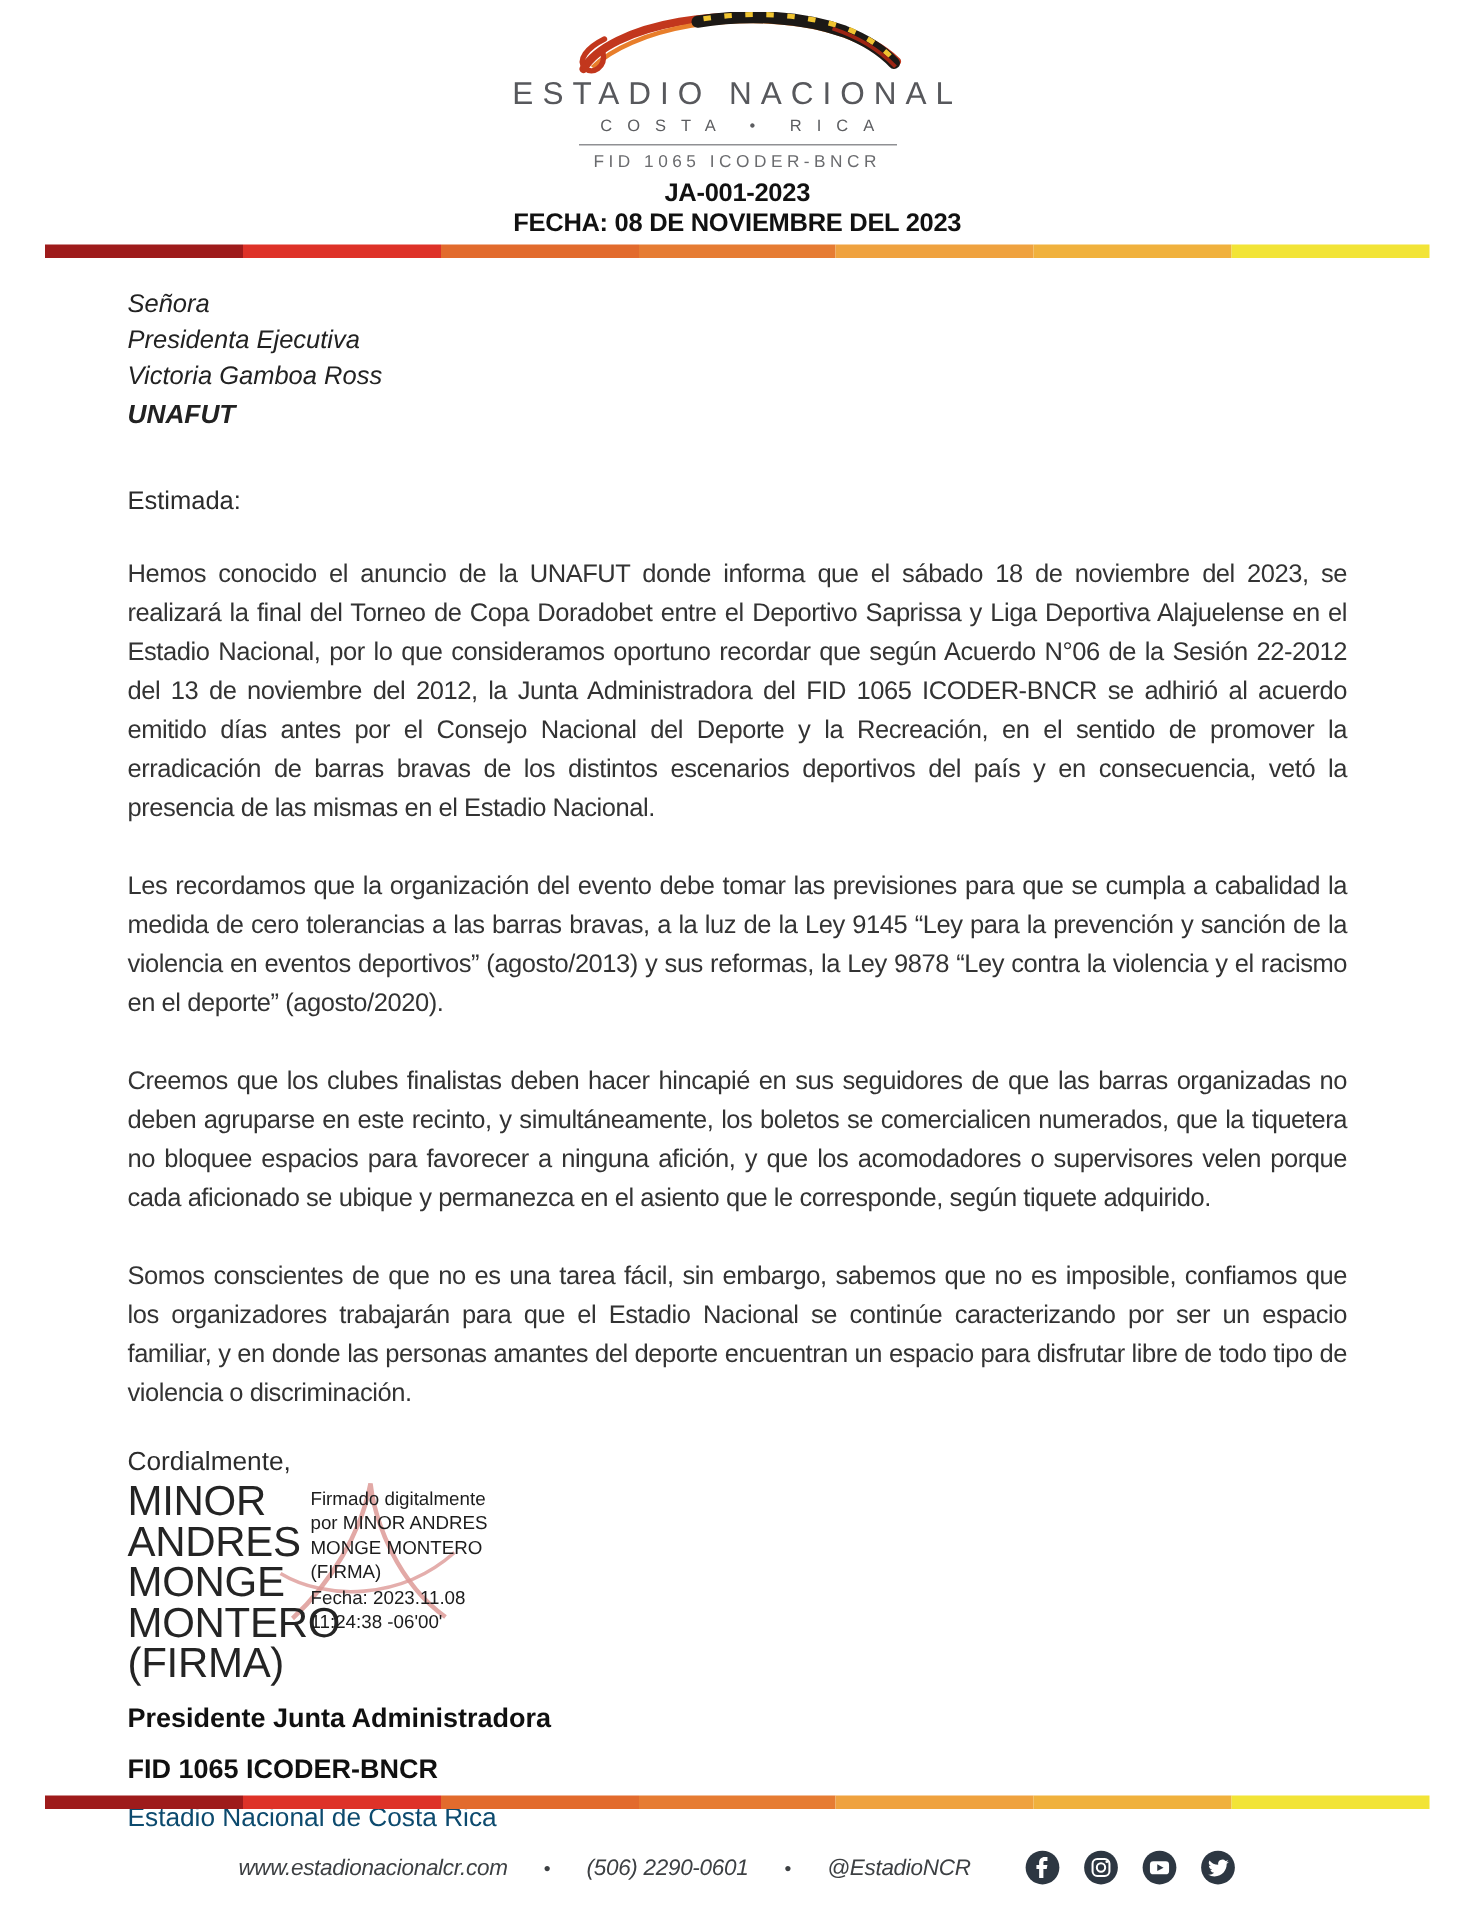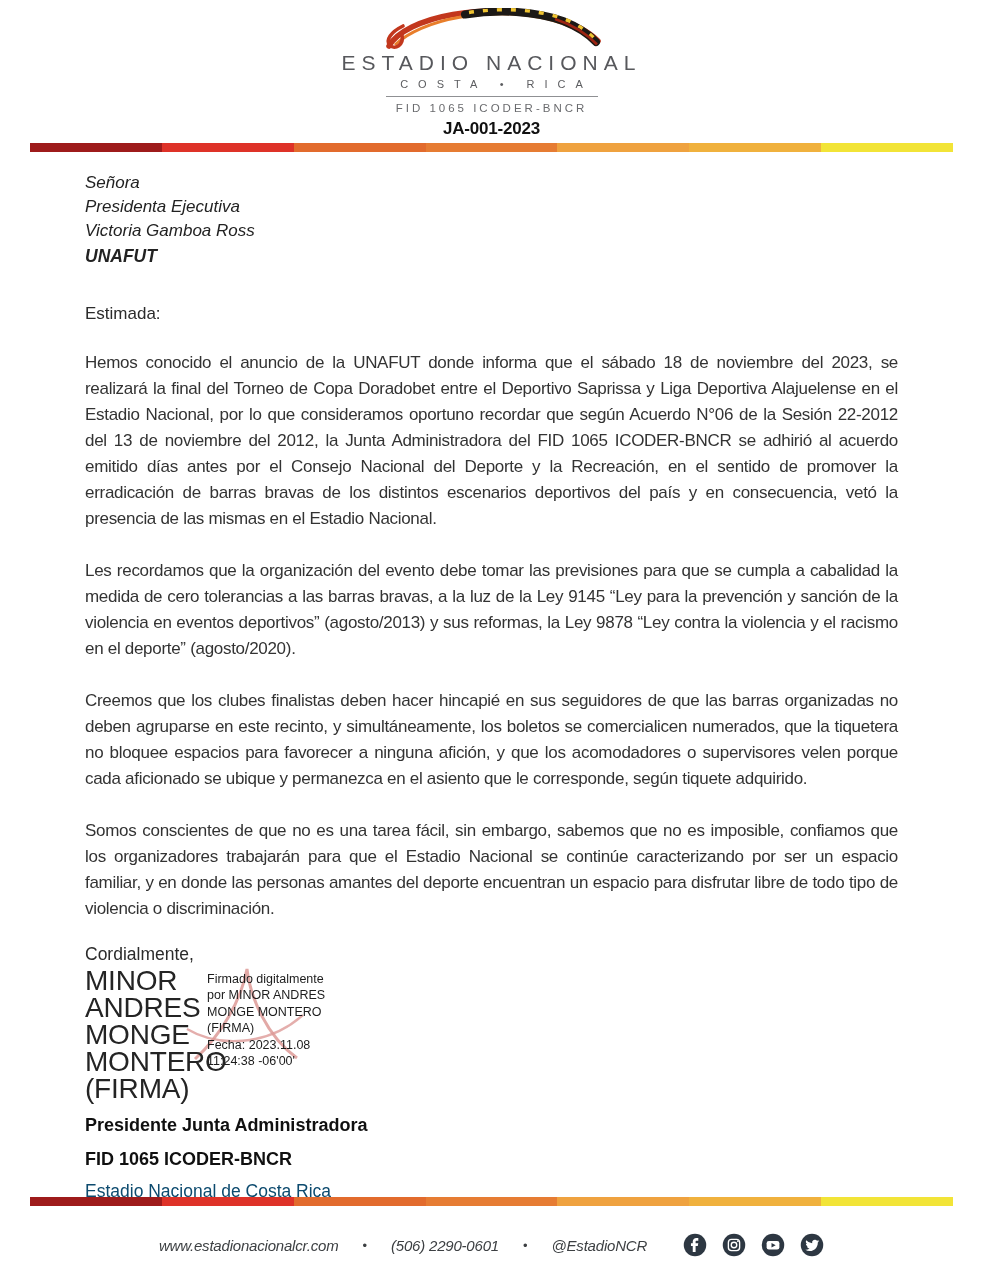--- a/index.html
+++ b/index.html
@@ -96,20 +96,21 @@
       <path d="M88,6.5 C122,1 158,3 186,13 C200,18.5 211,25.5 219,34" fill="none" stroke="#1c1916" stroke-width="8" stroke-linecap="round"></path>
       <path d="M92,4.5 C124,-0.5 158,1 186,10.5 C199,15.5 209,22 217,30" fill="none" stroke="#f0c431" stroke-width="3.4" stroke-dasharray="5 9"></path>
       <path d="M26,18 C14,24 8,32 13,37.5 C18,42 27,37 25,27" fill="none" stroke="#c2371d" stroke-width="3.6" stroke-linecap="round"></path>
       <path d="M178,11 C196,17 209,25 220,36.5" fill="none" stroke="#9c2413" stroke-width="2.6"></path>
     </svg>
     <div class="logo-title">ESTADIO NACIONAL</div>
     <div class="logo-sub">COSTA • RICA</div>
     <div class="logo-rule"></div>
     <div class="logo-fid">FID 1065 ICODER-BNCR</div>
     <div class="doc-number">JA-001-2023</div>
+    <div class="doc-date">FECHA: 08 DE NOVIEMBRE DEL 2023</div>
   </div>
 
   <div class="color-bar">
       <span class="bar-seg" style="background: rgb(158, 27, 27);"></span>
       <span class="bar-seg" style="background: rgb(222, 50, 40);"></span>
       <span class="bar-seg" style="background: rgb(226, 107, 45);"></span>
       <span class="bar-seg" style="background: rgb(230, 124, 51);"></span>
       <span class="bar-seg" style="background: rgb(239, 162, 63);"></span>
       <span class="bar-seg" style="background: rgb(240, 177, 61);"></span>
       <span class="bar-seg" style="background: rgb(242, 228, 55);"></span>

